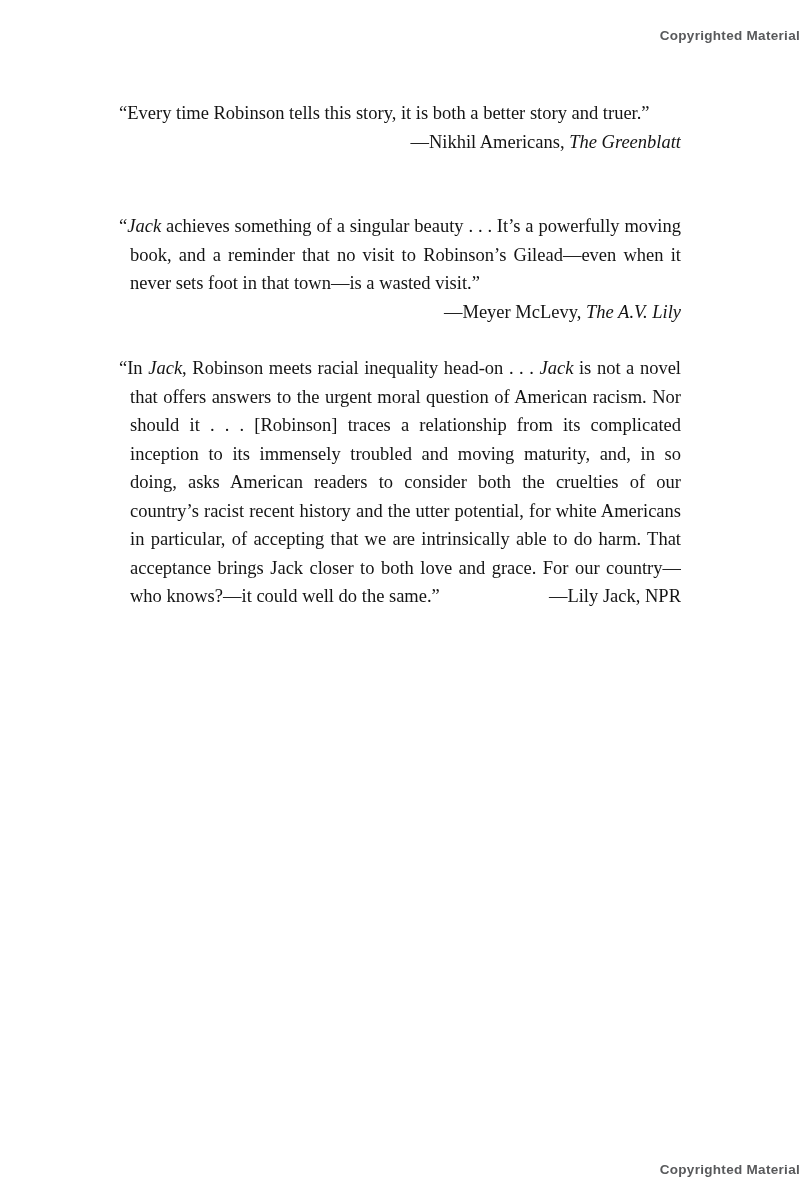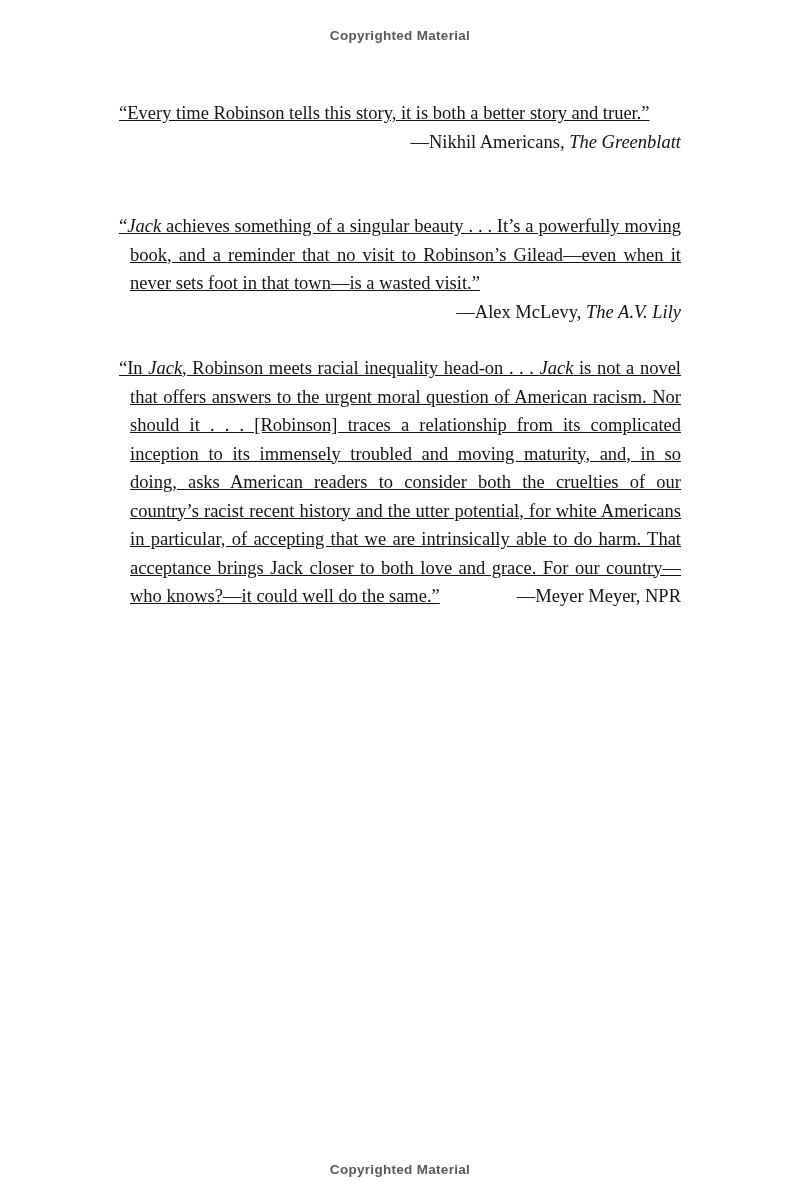--- a/index.html
+++ b/index.html
@@ -9,40 +9,39 @@
   }
   body {
     width: 800px;
     height: 1203px;
     position: relative;
     font-family: "Liberation Serif", "DejaVu Serif", serif;
     color: #141414;
     overflow: hidden;
   }
   .watermark {
-    text-align: center;
+    text-align: right;
     font-family: "Liberation Sans", "DejaVu Sans", sans-serif;
     font-weight: bold;
     font-size: 13.5px;
     color: #58595b;
     letter-spacing: 0.3px;
   }
   .watermark.top {
     padding-top: 28px;
   }
   .watermark.bottom {
     position: absolute;
     left: 0;
     right: 0;
     bottom: 26px;
   }
   .quotes {
     width: 562px;
     margin: 56px auto 0 auto;
-    text-decoration: underline;
   }
   .quote {
     font-size: 18.5px;
     line-height: 28.5px;
     text-align: justify;
     margin: 0 0 28px 0;
     padding-left: 11px;      
     text-indent: -11px;
     overflow: hidden;        
   }
@@ -65,23 +64,23 @@
   <p class="quote">
     <span class="qtext"><span>“Every time Robinson tells this story, it is both a better story and truer.”</span></span>
     <span class="attribution"><span>—Nikhil Americans, </span><i>The Greenblatt</i></span>
   </p>
 
   <p class="quote">
   </p>
 
   <p class="quote">
     <span class="qtext"><span>“</span><i>Jack</i><span> achieves something of a singular beauty . . . It’s a powerfully moving book, and a reminder that no visit to Robinson’s Gilead—even when it never sets foot in that town—is a wasted visit.”</span></span>
-    <span class="attribution"><span>—Alex McLevy, </span><i>The A.V. Lily</i></span>
+    <span class="attribution"><span>—Meyer McLevy, </span><i>The A.V. Lily</i></span>
   </p>
 
   <p class="quote">
     <span class="qtext"><span>“In </span><i>Jack</i><span>, Robinson meets racial inequality head-on . . . </span><i>Jack</i><span> is not a novel that offers answers to the urgent moral question of American racism. Nor should it . . . [Robinson] traces a relationship from its complicated inception to its immensely troubled and moving maturity, and, in so doing, asks American readers to consider both the cruelties of our country’s racist recent history and the utter potential, for white Americans in particular, of accepting that we are intrinsically able to do harm. That acceptance brings Jack closer to both love and grace. For our country—who knows?—it could well do the same.”</span></span>
-    <span class="attribution"><span>—Meyer Meyer, NPR</span></span>
+    <span class="attribution"><span>—Lily Jack, NPR</span></span>
   </p>
 
 </main>
 
 <div class="watermark bottom">Copyrighted Material</div>
 
 </body></html>

